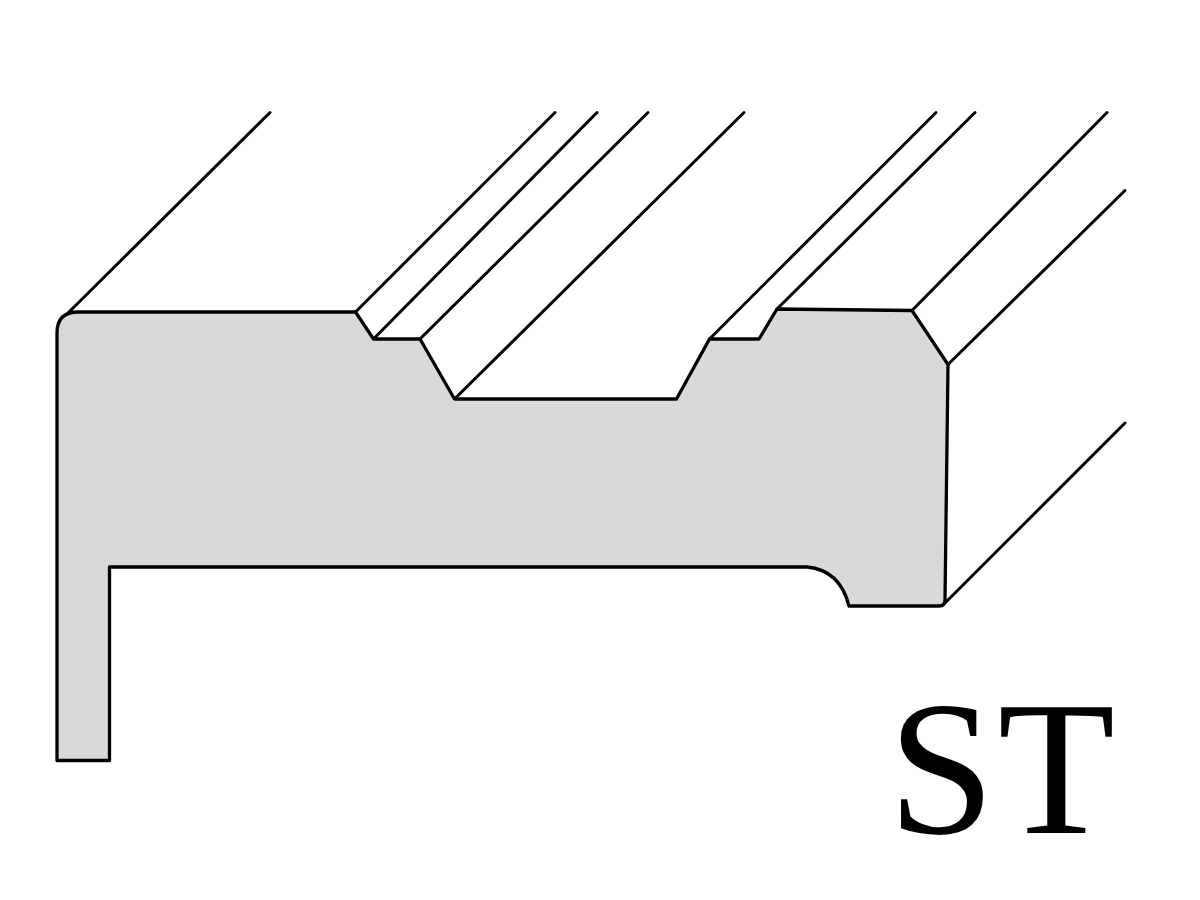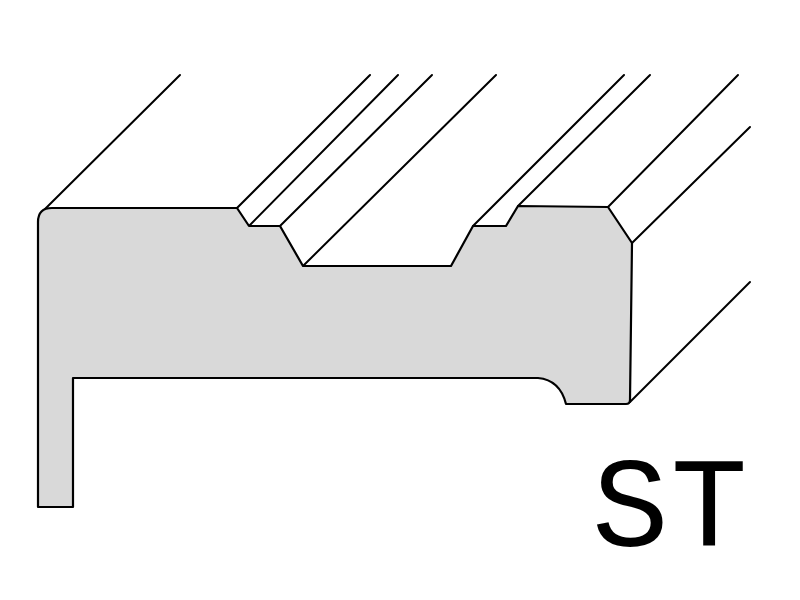--- a/index.html
+++ b/index.html
@@ -1,21 +1,21 @@
 <!DOCTYPE html>
 <html><head>
 <meta charset="utf-8">
 <style>
   html, body { margin: 0; padding: 0; background: #ffffff; }
   body { width: 800px; height: 600px; position: relative; overflow: hidden; }
   #diagram { position: absolute; left: 0; top: 0; width: 800px; height: 600px; }
   .label {
     position: absolute;
     left: 592px; top: 448px;
-    font-family: Liberation Mono, monospace;
+    font-family: Liberation Serif, serif;
     font-size: 128px;
     line-height: 1;
     color: #000;
     letter-spacing: 2px;
   }
 </style>
 </head>
 <body>
 
 <svg id="diagram" viewBox="0 0 800 600" xmlns="http://www.w3.org/2000/svg">

